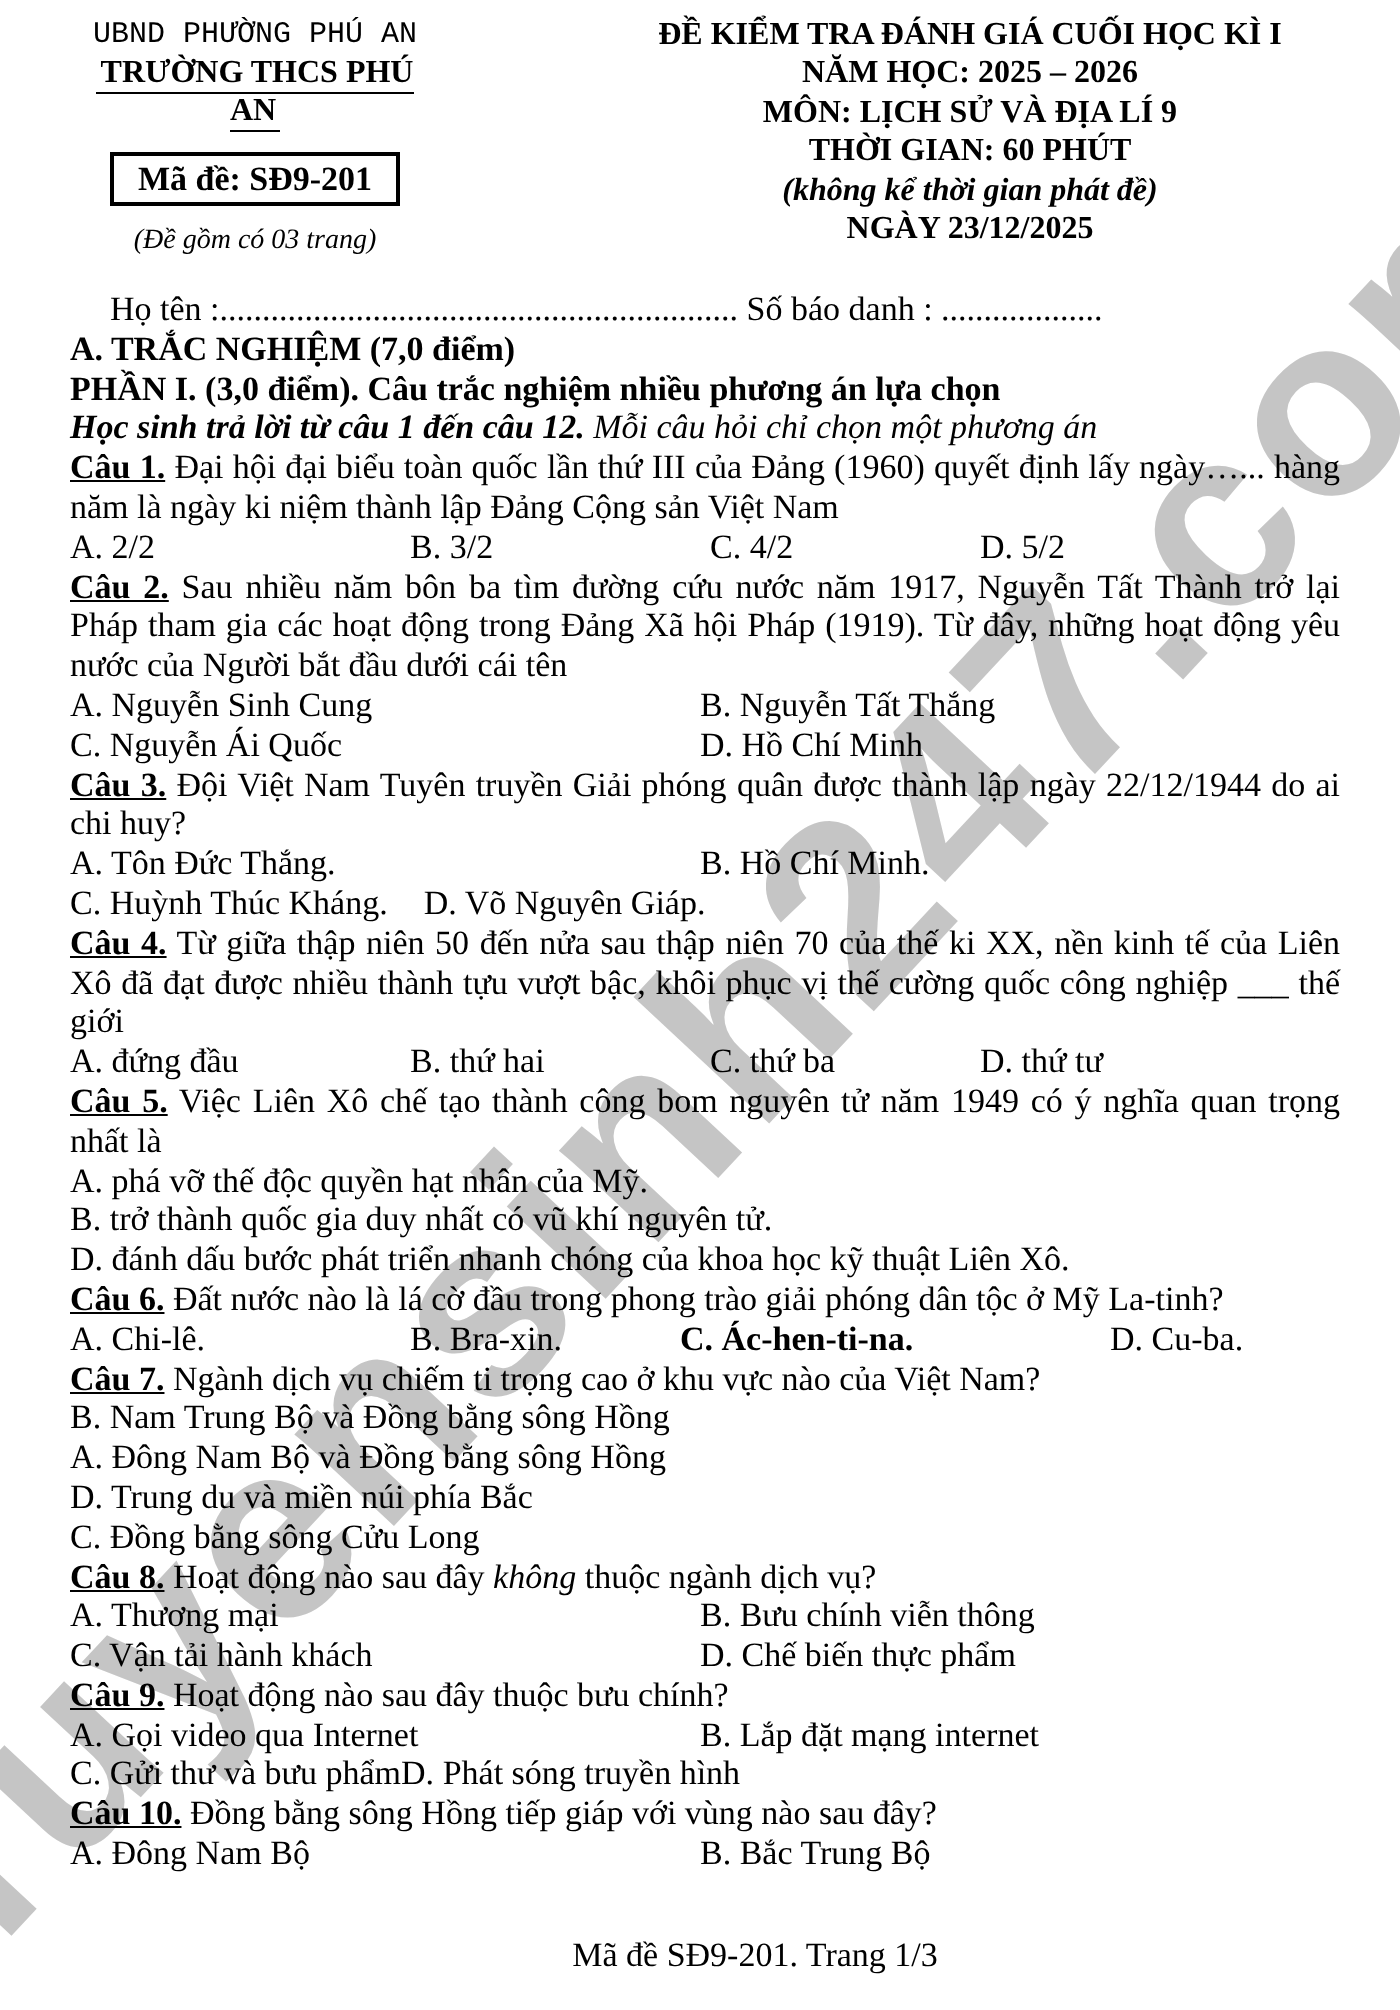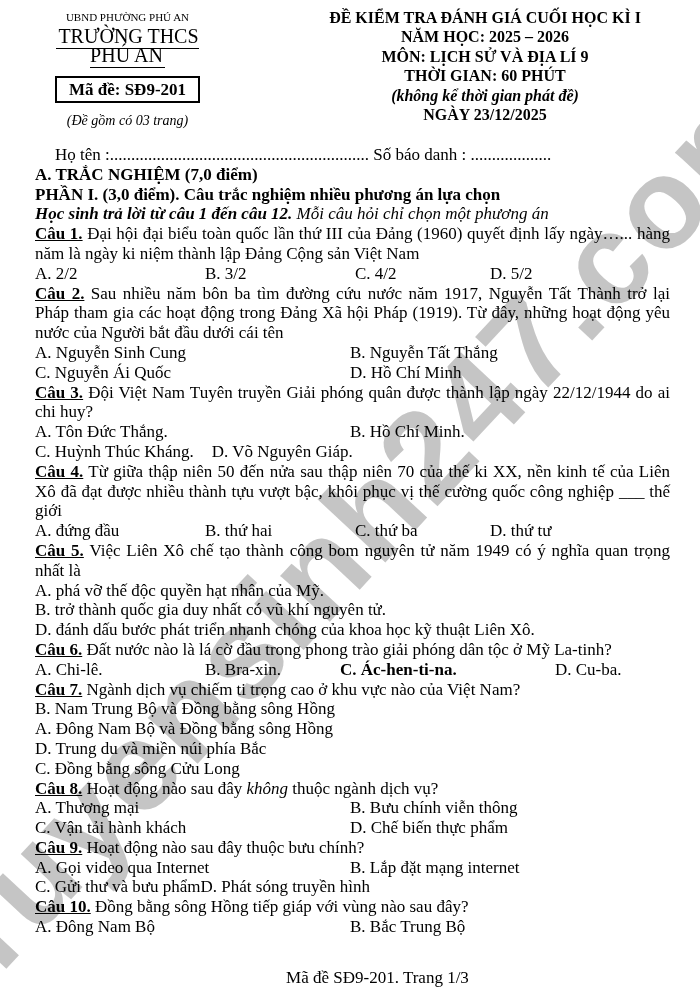--- a/index.html
+++ b/index.html
@@ -33,22 +33,22 @@
   }
   .content {
     position: relative;
     z-index: 1;
     padding: 8px 30px 0 35px;
     font-size: 17px;
     line-height: 19.8px;
   }
   .hdr { display: flex; }
   .hdr-left { width: 185px; text-align: center; line-height: 19px; }
-  .hdr-left .org { font-size: 11px; }
-  .hdr-left .school { font-weight: normal; font-size: 20px; }
+  .hdr-left .org { font-size: 15px; font-family: Liberation Mono, monospace; }
+  .hdr-left .school { font-weight: bold; font-size: 16px; }
   .hdr-left .school span { border-bottom: 1.5px solid #000; padding: 0 2px 1px 2px; }
   .code-box {
     display: inline-block;
     border: 2px solid #000;
     padding: 2px 12px;
     font-weight: bold;
     font-size: 17px;
     margin-top: 11px;
   }
   .pages-note { font-style: italic; font-size: 14px; margin-top: 8px; }

